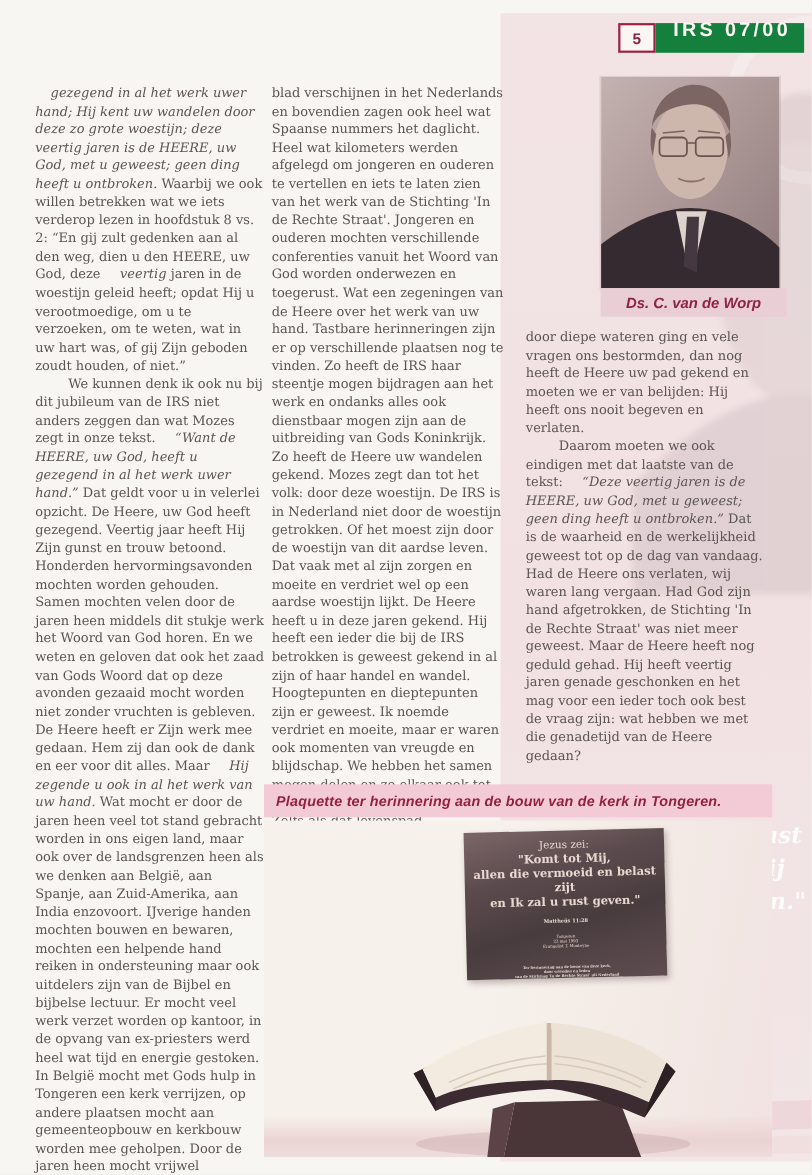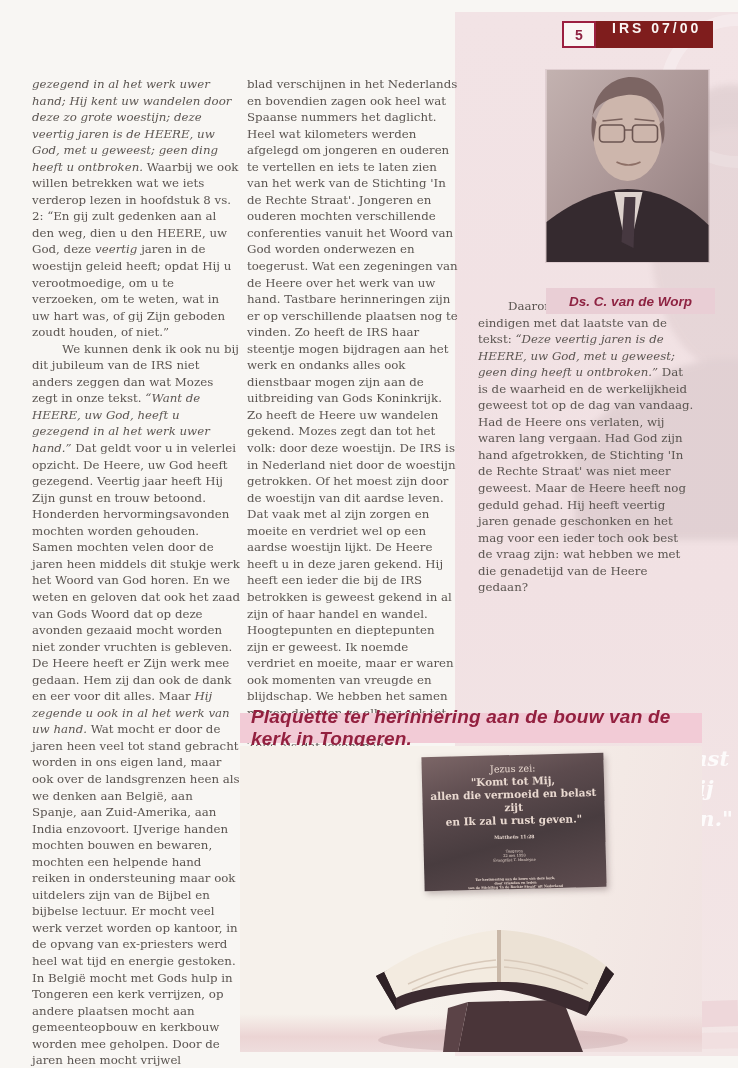--- a/index.html
+++ b/index.html
@@ -21,47 +21,47 @@
   .strip1 { position:absolute; left:508px; top:1004px; width:230px; height:26px;
     background:#ecd2d6; transform:rotate(-2deg); opacity:.75; }
   .strip2 { position:absolute; left:545px; top:1034px; width:195px; height:16px;
     background:#f0dcdd; transform:rotate(-1deg); opacity:.75; }
 
   
   .header-badge { position:absolute; left:562px; top:21px; display:flex; align-items:stretch; height:27px;
     font-family:"Liberation Sans", sans-serif; font-weight:bold; }
   .page-num { width:34px; background:#faf6f4; border:2px solid #9b2040; color:#8e2342;
     display:flex; align-items:center; justify-content:center; font-size:14px; box-sizing:border-box; }
-  .issue { background:#7f1d1d; color:#fbf5f3; display:flex; align-items:center;
-    padding:0 12px 14px 16px; font-size:14px; letter-spacing:3px; }
+  .issue { background:#15803d; color:#fbf5f3; display:flex; align-items:center;
+    padding:0 12px 14px 16px; font-size:18px; letter-spacing:3px; }
 
   
   .col { position:absolute; color:#5b5551; font-size:11.8px; line-height:16.55px; text-align:left; }
   #col1 { left:32px;  top:76px; width:208px; }
   #col2 { left:247px; top:76px; width:211px; }
   #col3 { left:478px; top:298px; width:217px; }
   .col p { margin:0; }
   .col p.indent { text-indent:30px; }
-  .col .it { font-style:italic; }
+  .col .it { font-style:italic;margin-left:14px; }
   .col-heading { font-family:"Liberation Sans", sans-serif; font-weight:bold; color:#8e2342;
     font-size:13.5px; letter-spacing:.5px; margin:11px 0 6px 0; }
 
   
   .portrait { position:absolute; left:546px; top:70px; width:163px; height:192px;
     box-shadow:0 0 0 1px rgba(120,90,95,.15); }
   .portrait svg { display:block; }
   .portrait-caption { position:absolute; left:546px; top:262px; width:169px; height:26px;
     background:#e9ced5; color:#8e2342; display:flex; align-items:center; justify-content:center;
-    font-family:"Liberation Sans", sans-serif; font-weight:bold; font-style:italic; font-size:13.5px;margin-top:26px; }
+    font-family:"Liberation Sans", sans-serif; font-weight:bold; font-style:italic; font-size:13.5px; }
 
   
   .photo-caption-bar { position:absolute; left:240px; top:713px; width:462px; height:30px;
     background:#f2cbd6; color:#93203f; display:flex; align-items:center; padding-left:11px;
     box-sizing:border-box; font-family:"Liberation Sans", sans-serif; font-weight:bold;
-    font-style:italic; font-size:19px; letter-spacing:.2px; }
+    font-style:italic; font-size:13px; letter-spacing:.2px; }
 
   
   .photo { position:absolute; left:240px; top:746px; width:462px; height:306px; overflow:hidden;
     background:linear-gradient(100deg,#f6f1eb 45%, #f3e9e5 75%, #f1e3e2 100%); }
   .photo-floor { position:absolute; left:0; bottom:0; width:100%; height:38px;
     background:linear-gradient(180deg, rgba(233,209,210,0) 0%, rgba(233,205,206,.8) 60%, #eedddd 100%); }
   .plaque { position:absolute; left:183px; top:9px; width:182px; height:134px;
     transform:rotate(-1.4deg);
     background:linear-gradient(165deg,#7c6667 0%, #5c4b4e 30%, #483c3f 60%, #5f4d50 100%);
     color:#e9d9d0; text-align:center; box-sizing:border-box; padding-top:8px;
@@ -106,20 +106,21 @@
   </div>
 
   <div class="col" id="col1">
       <p class=""><span class="it">gezegend in al het werk uwer hand; Hij kent uw wandelen door deze zo grote woestijn; deze veertig jaren is de HEERE, uw God, met u geweest; geen ding heeft u ontbroken.</span><span> Waarbij we ook willen betrekken wat we iets verderop lezen in hoofdstuk 8 vs. 2: “En gij zult gedenken aan al den weg, dien u den HEERE, uw God, deze </span><span class="it">veertig</span><span> jaren in de woestijn geleid heeft; opdat Hij u verootmoedige, om u te verzoeken, om te weten, wat in uw hart was, of gij Zijn geboden zoudt houden, of niet.”</span></p>
       <p class="indent"><span>We kunnen denk ik ook nu bij dit jubileum van de IRS niet anders zeggen dan wat Mozes zegt in onze tekst. </span><span class="it">“Want de HEERE, uw God, heeft u gezegend in al het werk uwer hand.”</span><span> Dat geldt voor u in velerlei opzicht. De Heere, uw God heeft gezegend. Veertig jaar heeft Hij Zijn gunst en trouw betoond. Honderden hervormingsavonden mochten worden gehouden. Samen mochten velen door de jaren heen middels dit stukje werk het Woord van God horen. En we weten en geloven dat ook het zaad van Gods Woord dat op deze avonden gezaaid mocht worden niet zonder vruchten is gebleven. De Heere heeft er Zijn werk mee gedaan. Hem zij dan ook de dank en eer voor dit alles. Maar </span><span class="it">Hij zegende u ook in al het werk van uw hand.</span><span> Wat mocht er door de jaren heen veel tot stand gebracht worden in ons eigen land, maar ook over de landsgrenzen heen als we denken aan België, aan Spanje, aan Zuid-Amerika, aan India enzovoort. IJverige handen mochten bouwen en bewaren, mochten een helpende hand reiken in ondersteuning maar ook uitdelers zijn van de Bijbel en bijbelse lectuur. Er mocht veel werk verzet worden op kantoor, in de opvang van ex-priesters werd heel wat tijd en energie gestoken. In België mocht met Gods hulp in Tongeren een kerk verrijzen, op andere plaatsen mocht aan gemeenteopbouw en kerkbouw worden mee geholpen. Door de jaren heen mocht vrijwel maandelijks ons</span></p>
     </div>
   <div class="col" id="col2">
       <p class=""><span>blad verschijnen in het Nederlands en bovendien zagen ook heel wat Spaanse nummers het daglicht. Heel wat kilometers werden afgelegd om jongeren en ouderen te vertellen en iets te laten zien van het werk van de Stichting 'In de Rechte Straat'. Jongeren en ouderen mochten verschillende conferenties vanuit het Woord van God worden onderwezen en toegerust. Wat een zegeningen van de Heere over het werk van uw hand. Tastbare herinneringen zijn er op verschillende plaatsen nog te vinden. Zo heeft de IRS haar steentje mogen bijdragen aan het werk en ondanks alles ook dienstbaar mogen zijn aan de uitbreiding van Gods Koninkrijk. Zo heeft de Heere uw wandelen gekend. Mozes zegt dan tot het volk: door deze woestijn. De IRS is in Nederland niet door de woestijn getrokken. Of het moest zijn door de woestijn van dit aardse leven. Dat vaak met al zijn zorgen en moeite en verdriet wel op een aardse woestijn lijkt. De Heere heeft u in deze jaren gekend. Hij heeft een ieder die bij de IRS betrokken is geweest gekend in al zijn of haar handel en wandel. Hoogtepunten en dieptepunten zijn er geweest. Ik noemde verdriet en moeite, maar er waren ook momenten van vreugde en blijdschap. We hebben het samen mogen delen en zo elkaar ook tot een hand en een voet mogen zijn. Zelfs als dat levenspad</span></p>
     </div>
   <div class="col" id="col3">
+      <p class=""><span>door diepe wateren ging en vele vragen ons bestormden, dan nog heeft de Heere uw pad gekend en moeten we er van belijden: Hij heeft ons nooit begeven en verlaten.</span></p>
       <p class="indent"><span>Daarom moeten we ook eindigen met dat laatste van de tekst: </span><span class="it">“Deze veertig jaren is de HEERE, uw God, met u geweest; geen ding heeft u ontbroken.”</span><span> Dat is de waarheid en de werkelijkheid geweest tot op de dag van vandaag. Had de Heere ons verlaten, wij waren lang vergaan. Had God zijn hand afgetrokken, de Stichting 'In de Rechte Straat' was niet meer geweest. Maar de Heere heeft nog geduld gehad. Hij heeft veertig jaren genade geschonken en het mag voor een ieder toch ook best de vraag zijn: wat hebben we met die genadetijd van de Heere gedaan?</span></p>
     </div>
 
   <div class="portrait">
     <svg viewBox="0 0 162 192" width="163" height="192">
       <defs>
         <linearGradient id="pbg" x1="0" y1="0" x2="1" y2="1">
           <stop offset="0" stop-color="#c3b2b0"></stop>
             <stop offset=".55" stop-color="#a99494"></stop>
             <stop offset="1" stop-color="#8f7b7c"></stop>

